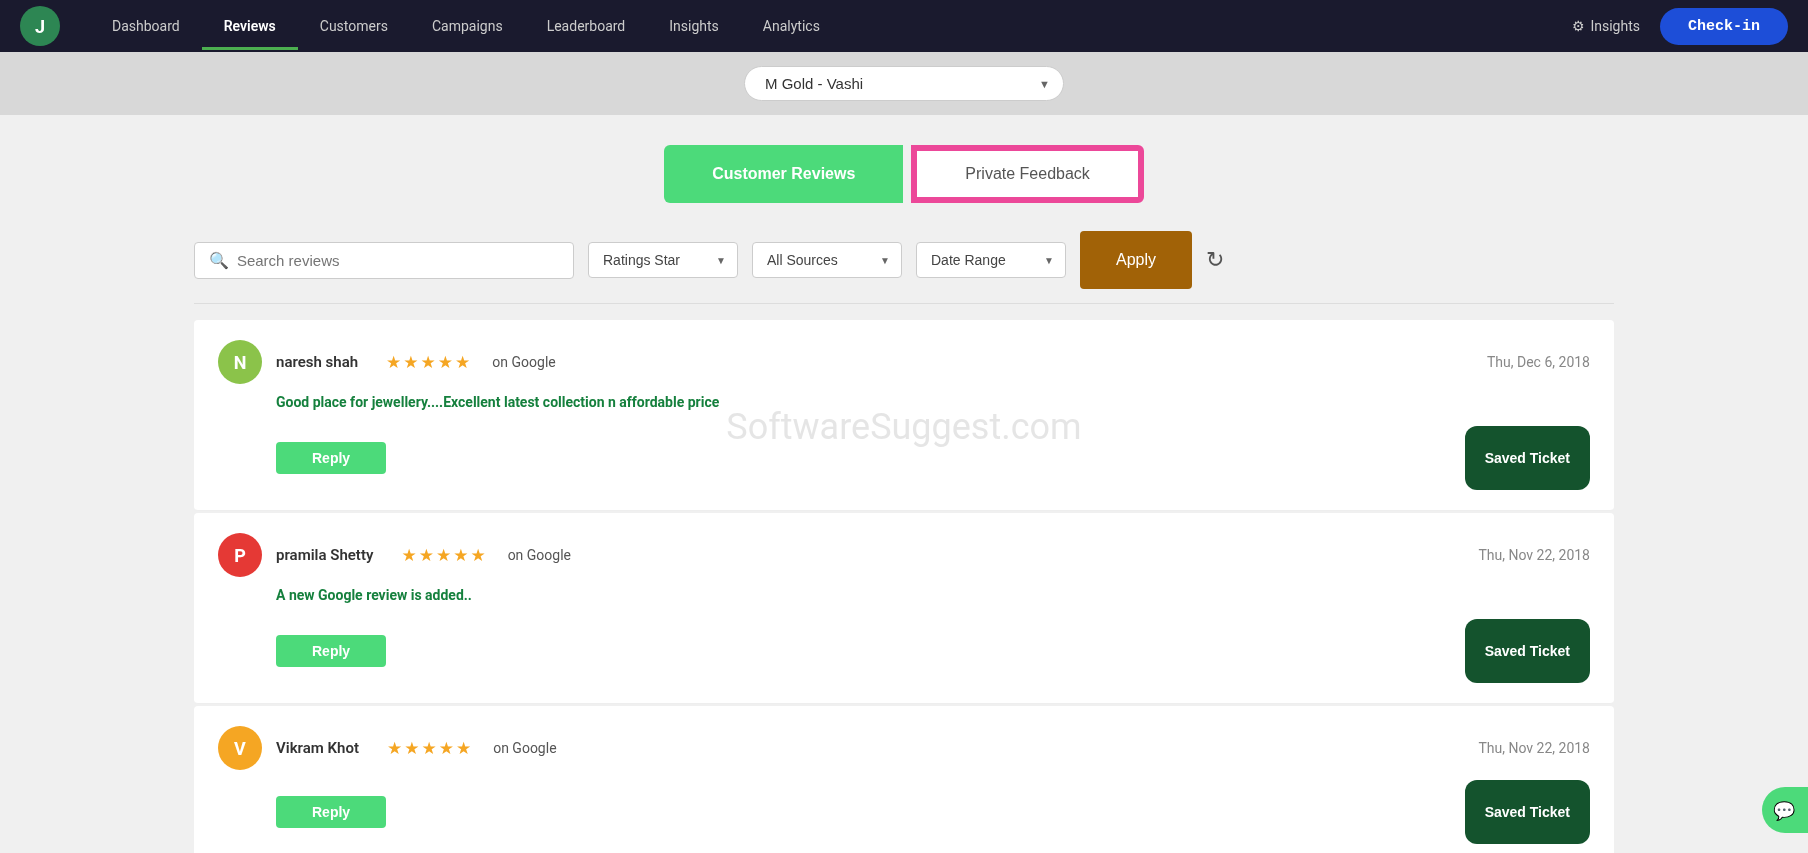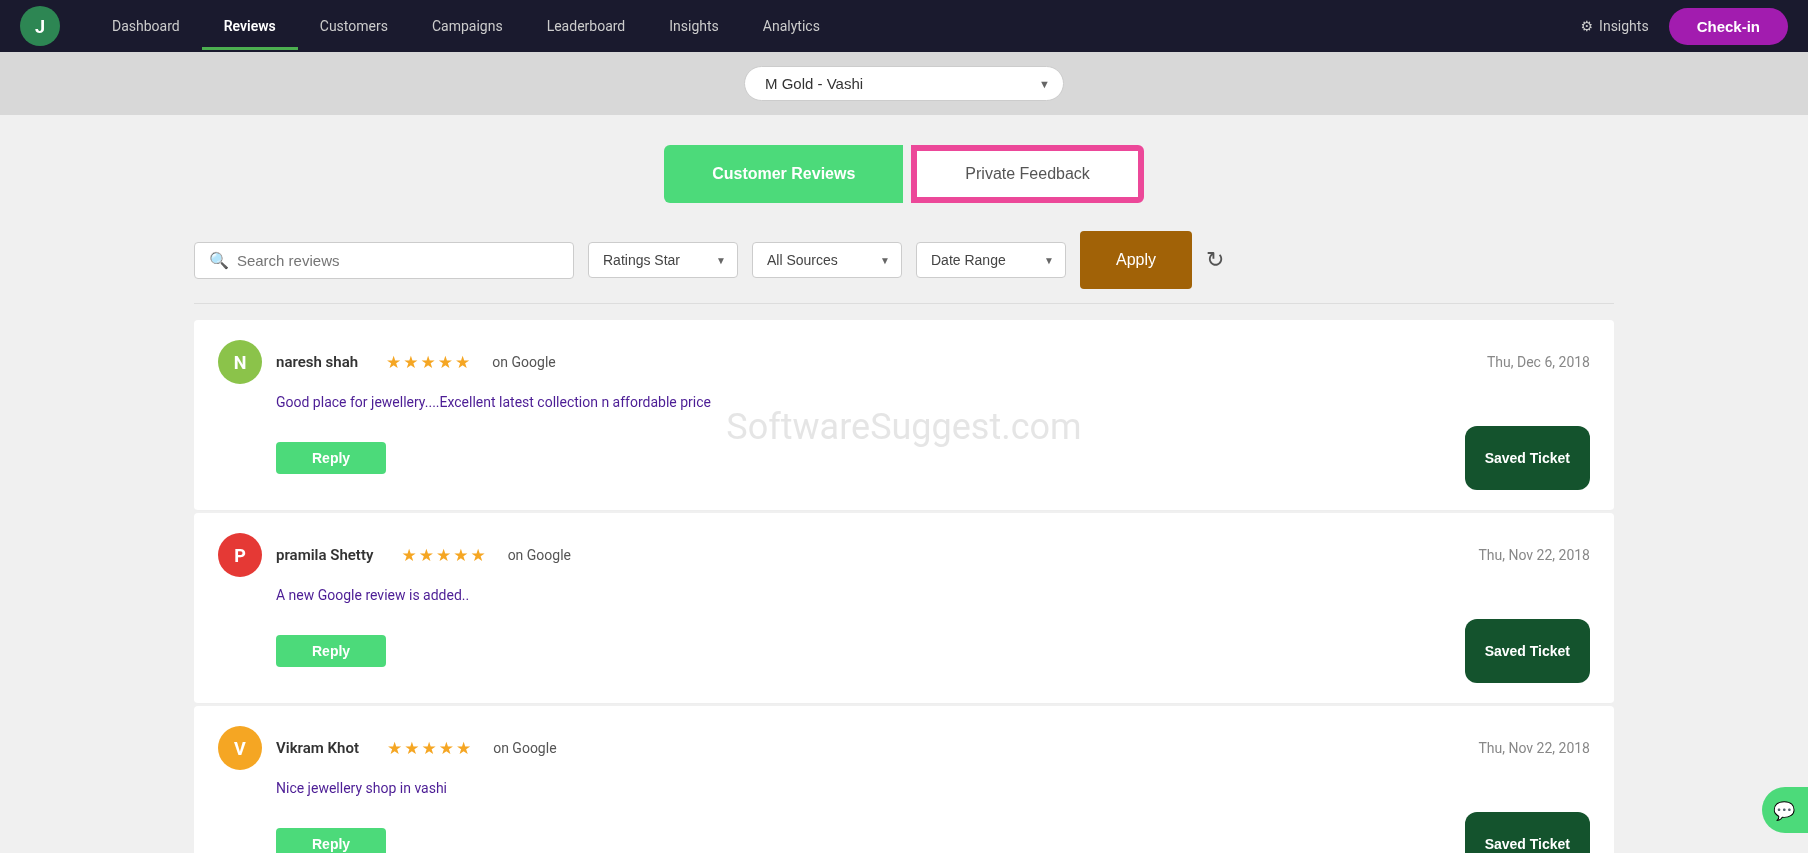--- a/index.html
+++ b/index.html
@@ -42,30 +42,31 @@
       position: absolute;
       bottom: 0; left: 0; right: 0;
       height: 3px;
       background: #4caf50;
     }
     .nav-settings {
       display: flex; align-items: center; gap: 6px;
       color: #ccc; font-size: 14px; cursor: pointer; margin-left: 10px;
     }
     .nav-checkin {
-      background: #a21caf;
+      background: #1d4ed8;
       color: white;
       border: none;
       border-radius: 25px;
       padding: 10px 28px;
       font-size: 15px;
       font-weight: 600;
       cursor: pointer;
       margin-left: 20px;
       white-space: nowrap;
+      font-family: Liberation Mono, monospace;
     }
 
     
     .store-bar {
       background: #d8d8d8;
       display: flex;
       justify-content: center;
       padding: 14px;
     }
     .store-select {
@@ -285,24 +286,25 @@
     .on-source {
       color: #555;
       font-size: 14px;
       margin-left: 8px;
     }
     .review-date {
       color: #888;
       font-size: 14px;
     }
     .review-body {
-      color: #4c1d95;
+      color: #15803d;
       font-size: 14px;
       margin-bottom: 16px;
       margin-left: 58px;
+      font-weight: bold;
     }
     .review-footer {
       display: flex;
       align-items: center;
       justify-content: space-between;
       margin-left: 58px;
     }
     .reply-btn {
       background: #4cda7a;
       color: white;
@@ -485,21 +487,20 @@
               <span class="star">★</span>
               <span class="star">★</span>
               <span class="star">★</span>
               <span class="star">★</span>
               <span class="star">★</span>
             </div>
           <span class="on-source">on Google</span>
         </div>
         <span class="review-date">Thu, Nov 22, 2018</span>
       </div>
-      <div class="review-body">Nice jewellery shop in vashi</div>
       <div class="review-footer">
         <button class="reply-btn">Reply</button>
         <button class="saved-ticket-btn">Saved Ticket</button>
       </div>
     </div>
     </div>
 
 </div>
 
 <div class="watermark">SoftwareSuggest.com</div>

